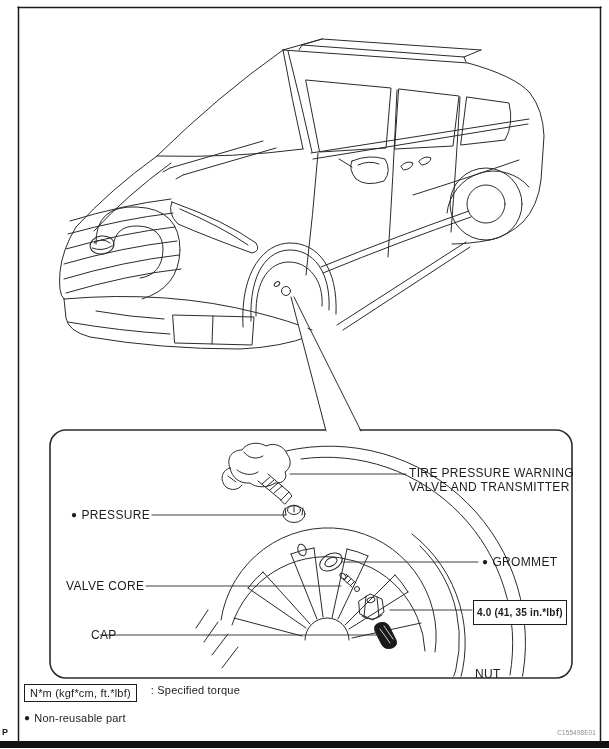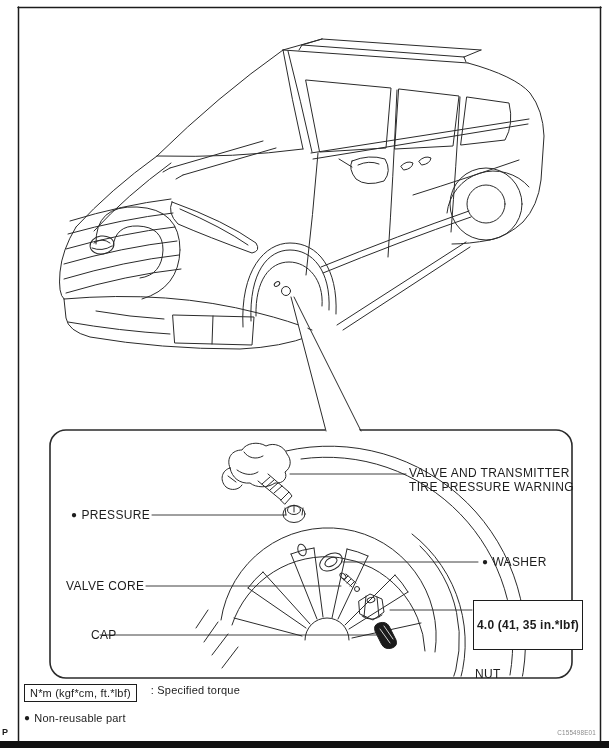--- a/index.html
+++ b/index.html
@@ -1,22 +1,22 @@
 <!DOCTYPE html>
 <html><head>
 <meta charset="utf-8">
 <style>
   html,body{margin:0;padding:0;background:#e8e8e8;}
   #page{position:relative;width:609px;height:749px;background:#ffffff;overflow:hidden;
         font-family:"Liberation Sans","DejaVu Sans",sans-serif;color:#1c1c1c;}
   svg{position:absolute;left:0;top:0;}
   .lbl{position:absolute;font-size:12px;letter-spacing:.35px;white-space:nowrap;line-height:14px;color:#1c1c1c;}
   .bullet{font-size:10px;margin-right:4px;vertical-align:1px;}
-  .torquebox{position:absolute;font-size:12px;font-weight:bold;letter-spacing:.2px;
-             border:1.4px solid #1c1c1c;padding:17px 3px;background:#fff;white-space:nowrap;}
+  .torquebox{position:absolute;font-size:10px;font-weight:bold;letter-spacing:.2px;
+             border:1.4px solid #1c1c1c;padding:6px 3px;background:#fff;white-space:nowrap;}
   .legendrow{position:absolute;font-size:11px;letter-spacing:.2px;white-space:nowrap;display:flex;}
   .legendbox{border:1.2px solid #1c1c1c;padding:2px 5px;display:inline-block;}
   .legenddesc{margin-left:14px;}
   .pageletter{position:absolute;font-size:9px;font-weight:bold;}
   .figcode{position:absolute;font-size:6.3px;color:#8a8a8a;letter-spacing:.2px;text-align:right;}
 </style>
 </head>
 <body>
 
 <div id="page">
@@ -197,30 +197,30 @@
       <line x1="290" y1="474" x2="406" y2="474"></line>
       <line x1="152" y1="515" x2="286" y2="515"></line>
       <line x1="343" y1="562" x2="478" y2="562"></line>
       <line x1="146" y1="586" x2="341" y2="586"></line>
       <line x1="390" y1="610" x2="472" y2="610"></line>
       <line x1="100" y1="635" x2="379" y2="635"></line>
     </g>
   </svg>
 
   <div class="lbl" style="left:409px;top:466px;">
+    <div>TIRE PRESSURE WARNING</div>
     <div>VALVE AND TRANSMITTER</div>
-    <div>TIRE PRESSURE WARNING</div>
   </div>
 
   <div class="lbl" style="left:71px;top:508px;">
     <span class="bullet">●</span><span>PRESSURE</span>
   </div>
 
   <div class="lbl" style="left:482px;top:555px;">
-    <span class="bullet">●</span><span>WASHER</span>
+    <span class="bullet">●</span><span>GROMMET</span>
   </div>
 
   <div class="lbl" style="left:66px;top:579px;">VALVE CORE</div>
 
   <div class="torquebox" style="left:473px;top:600px;">4.0 (41, 35 in.*lbf)</div>
 
   <div class="lbl" style="left:475px;top:622px;margin-top:45px;">NUT</div>
 
   <div class="lbl" style="left:71px;top:628px;margin-left:20px;">CAP</div>
 

